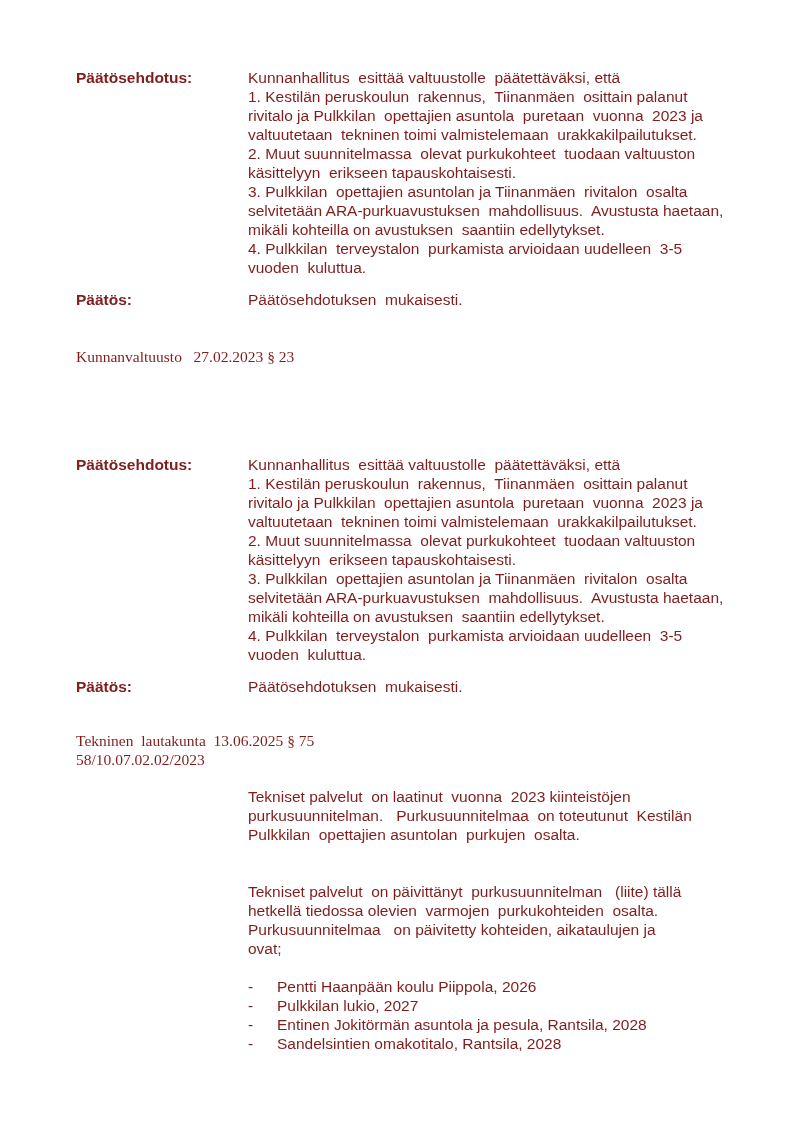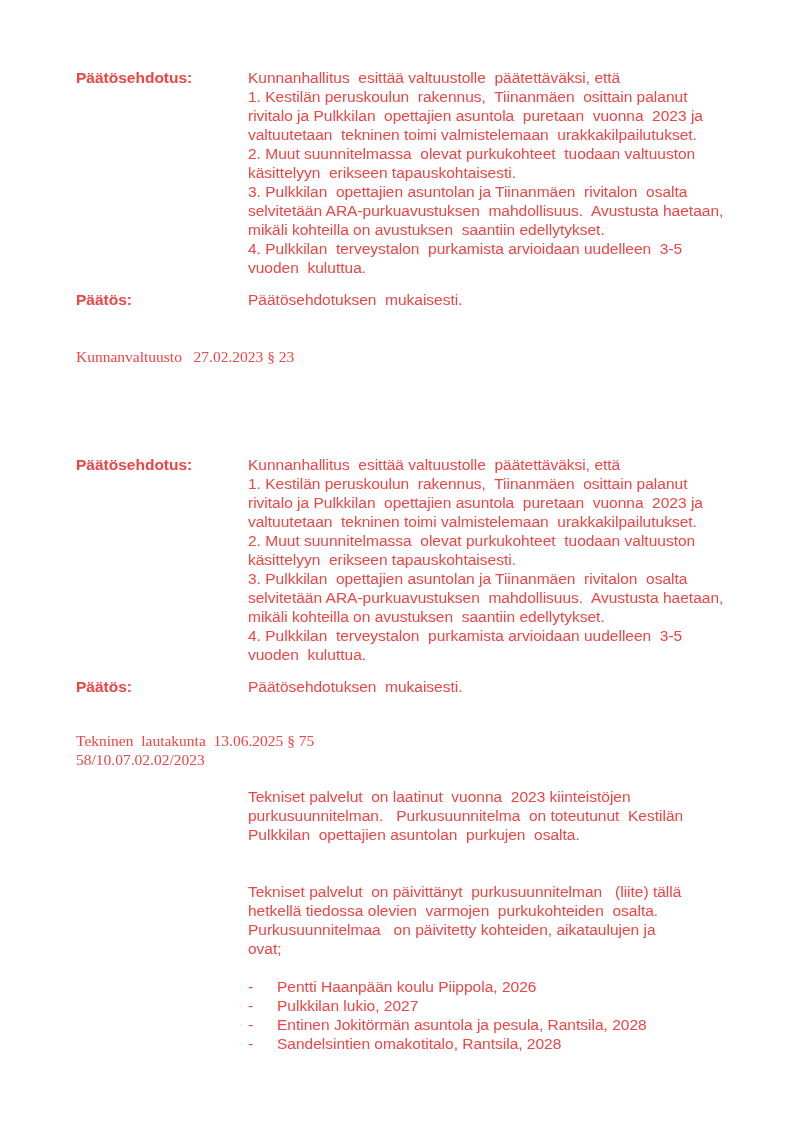--- a/index.html
+++ b/index.html
@@ -5,21 +5,21 @@
   html, body {
     margin: 0;
     padding: 0;
     background: #ffffff;
   }
   .page {
     position: relative;
     width: 794px;
     height: 1122px;
     background: #ffffff;
-    color: #ef4444;
+    color: #7f1d1d;
     font-family: "Liberation Sans", "DejaVu Sans", sans-serif;
     font-size: 15.5px;
     line-height: 19px;
     overflow: hidden;
   }
   .abs { position: absolute; }
   .label {
     font-weight: bold;
     white-space: pre;
   }
@@ -105,21 +105,21 @@
     </div>
   </section>
 
   <div class="abs" style="top:731px; left:76px">
     <div class="ref-line">Tekninen  lautakunta  13.06.2025 § 75</div>
     <div class="ref-line">58/10.07.02.02/2023</div>
   </div>
 
   <div class="para" style="top:787px">
       <div class="line">Tekniset palvelut  on laatinut  vuonna  2023 kiinteistöjen</div>
-      <div class="line">purkusuunnitelman.   Purkusuunnitelma  on toteutunut  Kestilän</div>
+      <div class="line">purkusuunnitelman.   Purkusuunnitelmaa  on toteutunut  Kestilän</div>
       <div class="line">Pulkkilan  opettajien asuntolan  purkujen  osalta.</div>
     </div>
 
   <div class="para" style="top:882px">
       <div class="line">Tekniset palvelut  on päivittänyt  purkusuunnitelman   (liite) tällä</div>
       <div class="line">hetkellä tiedossa olevien  varmojen  purkukohteiden  osalta.</div>
       <div class="line">Purkusuunnitelmaa   on päivitetty kohteiden, aikataulujen ja</div>
       <div class="line">ovat;</div>
     </div>
 

